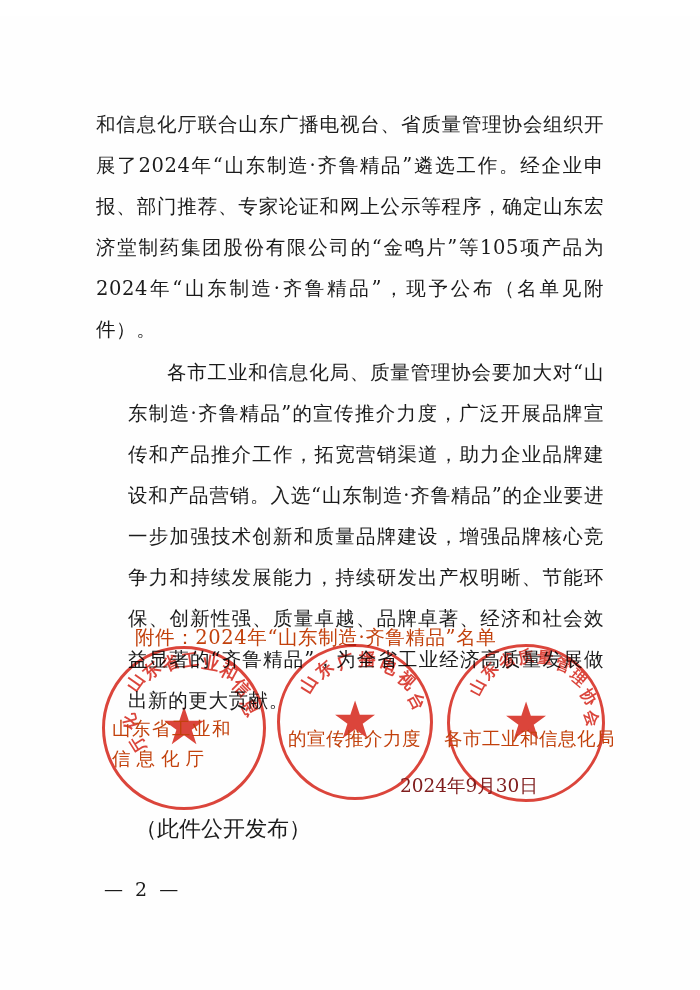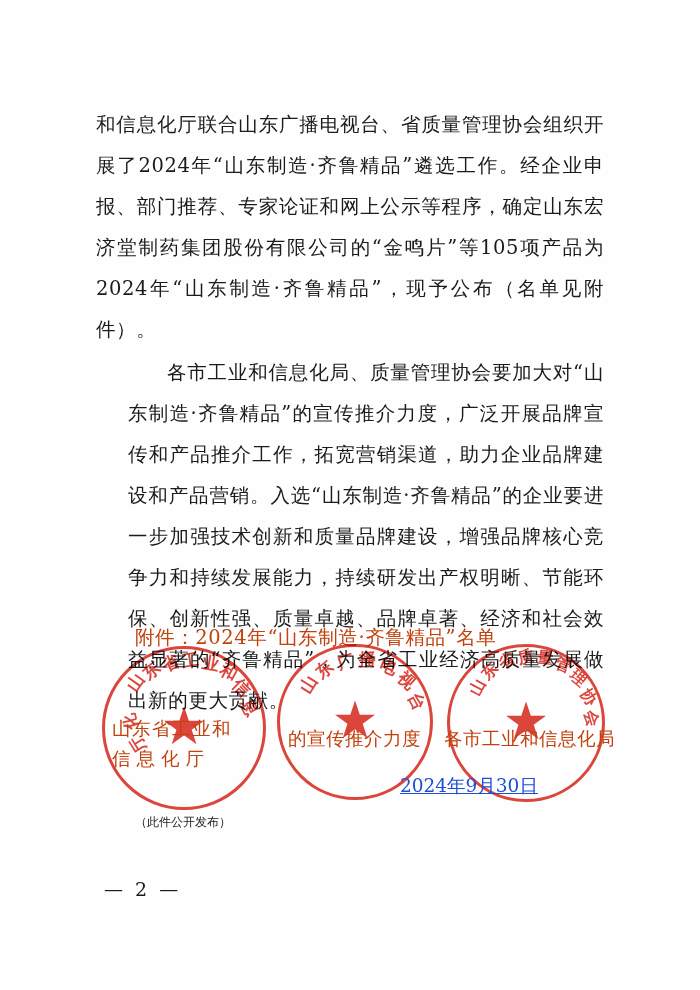--- a/index.html
+++ b/index.html
@@ -68,29 +68,28 @@
   }
   .sign-name.a1 { left: 16px; top: 0px; }
   .sign-name.a2 { left: 16px; top: 30px; letter-spacing: 6px; text-align: center; }
   .sign-name.b1 { left: 192px; top: 10px; letter-spacing: 0.5px; }
   .sign-name.c1 { left: 348px; top: 10px; letter-spacing: 0.5px; }
   .sign-date {
     position: absolute;
     left: 400px;
     top: 757px;
     font-size: 18.5px;
-    color: #1d4ed8;
-    white-space: nowrap;
-    text-decoration: underline;
+    color: #7f1d1d;
+    white-space: nowrap;
   }
   .public-note {
     position: absolute;
     left: 135px;
     top: 798px;
-    font-size: 12px;
+    font-size: 22px;
     color: #1b1b1b;
     white-space: nowrap;
   }
   .page-number {
     position: absolute;
     left: 104px;
     top: 862px;
     font-size: 19px;
     color: #1b1b1b;
     letter-spacing: 3px;

